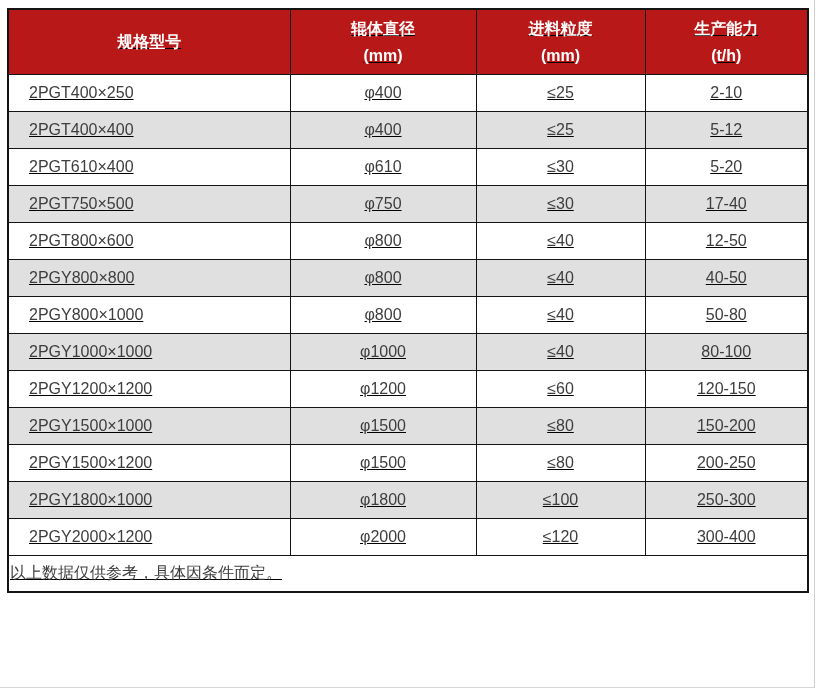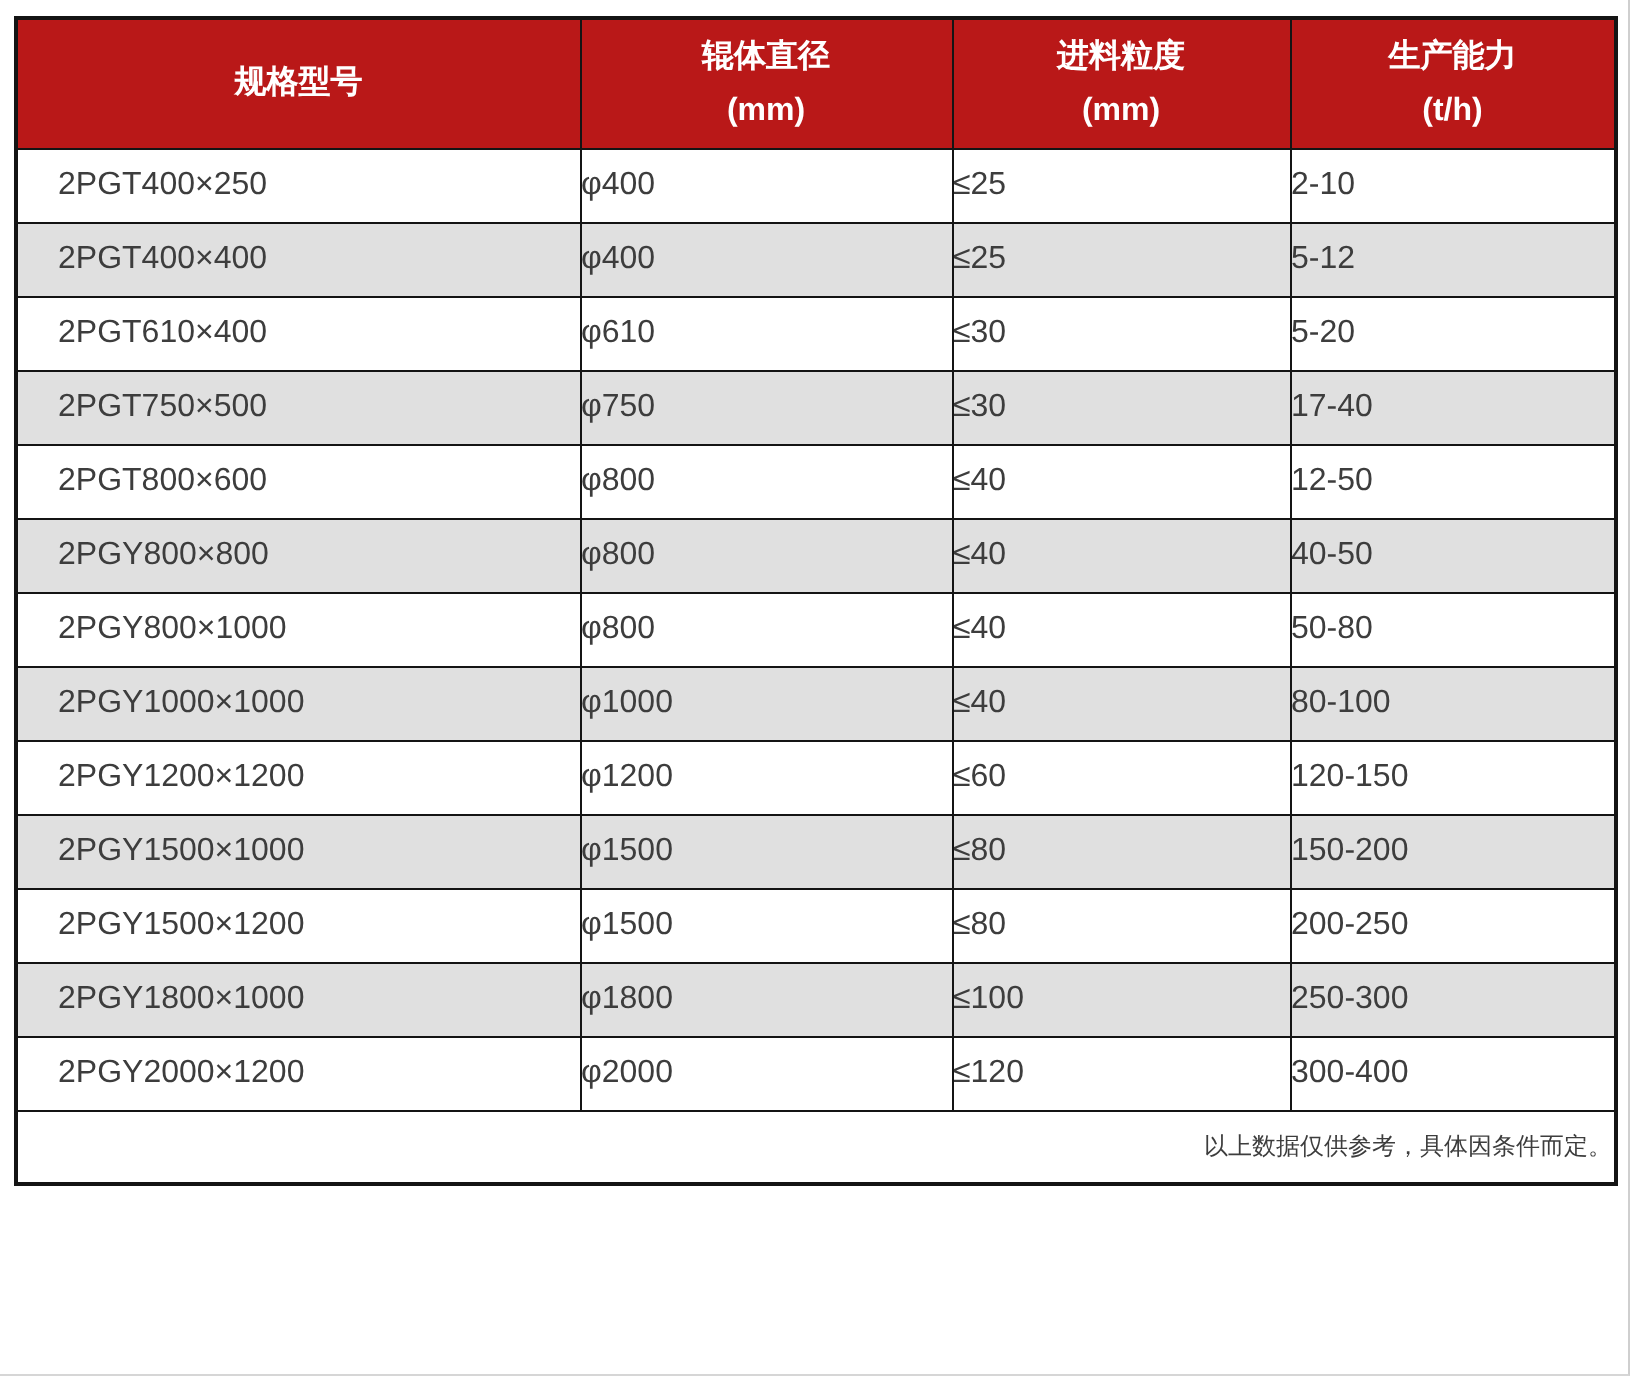--- a/index.html
+++ b/index.html
@@ -19,20 +19,21 @@
     overflow: hidden;
   }
   table.spec-table {
     position: absolute;
     left: 7px;
     top: 8px;
     width: 800px;
     border-collapse: collapse;
     table-layout: fixed;
     border: 2px solid var(--border-color);
+    text-decoration: underline;
   }
   col.c1 { width: 282px; }
   col.c2 { width: 186px; }
   col.c3 { width: 169px; }
   col.c4 { width: 163px; }
   th, td {
     border: 1px solid var(--border-color);
     overflow: hidden;
     white-space: nowrap;
   }
@@ -47,36 +48,37 @@
     padding: 0;
   }
   thead th div {
     line-height: 27px;
   }
   tbody td {
     height: 37px;
     font-size: 16px;
     color: var(--text-color);
     background: var(--row-bg);
+    text-align: center;
     vertical-align: middle;
     padding: 0;
   }
   tbody td:first-child {
     text-align: left;
     padding-left: 20px;
   }
   tbody tr:nth-child(even) td {
     background: var(--row-alt-bg);
   }
   tfoot td {
     height: 37px;
-    font-size: 12px;
+    font-size: 16px;
     color: var(--text-color);
     background: var(--row-bg);
-    text-align: right;
+    text-align: left;
     vertical-align: middle;
     padding: 1px;
   }
 </style>
 </head>
 <body>
 
 <div class="page">
   <table class="spec-table">
     <colgroup>

